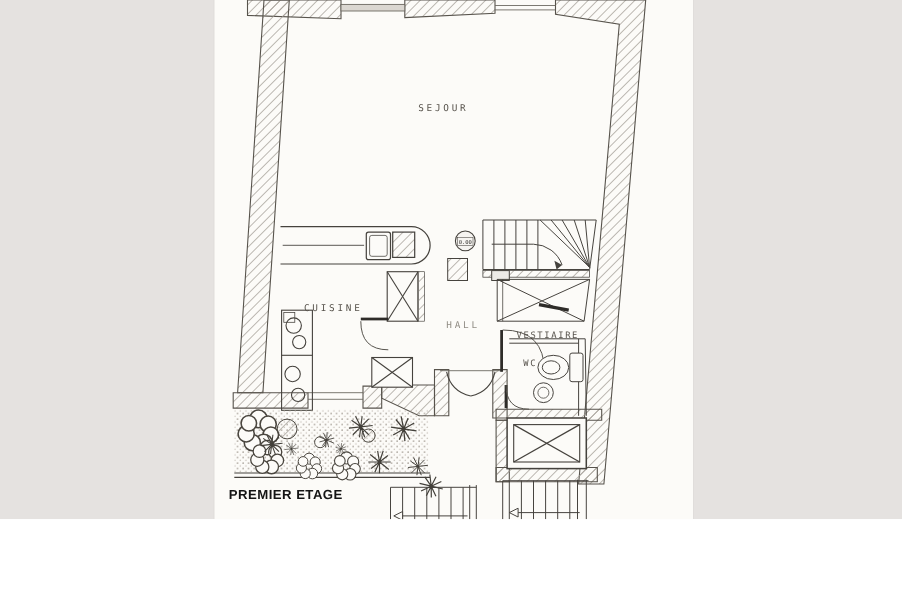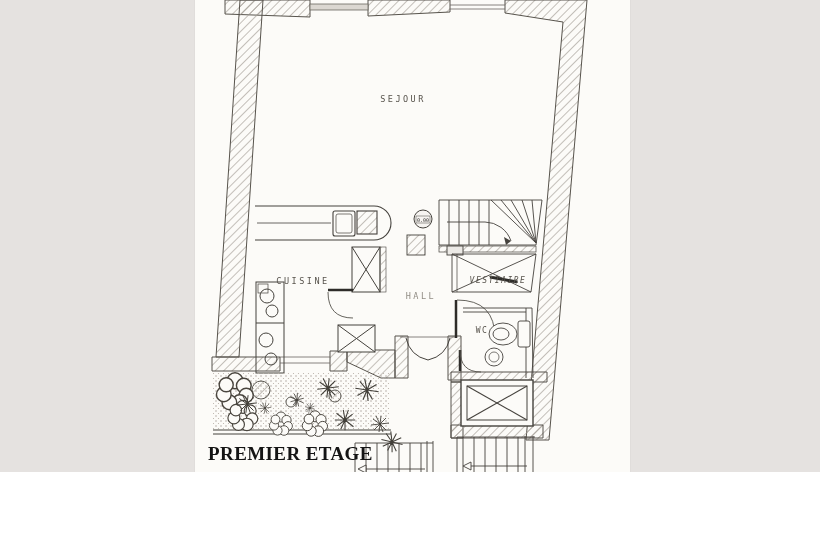--- a/index.html
+++ b/index.html
@@ -5,22 +5,22 @@
   html,body{margin:0;padding:0;background:#fff;}
   .stage{position:relative;width:820px;height:472px;background:#e5e2e0;overflow:hidden;
          font-family:"DejaVu Sans Mono", monospace;}
   .paper{position:absolute;left:195px;top:0;width:435px;height:503px;background:#fcfbf8;
          box-shadow:0 0 0 1px rgba(0,0,0,0.02);}
   .paper svg{position:absolute;left:0;top:0;}
   .room-label{position:absolute;width:120px;text-align:center;font-size:8.5px;
               letter-spacing:2.5px;color:#57534c;white-space:nowrap;}
   .room-label.small{font-size:8px;letter-spacing:1.5px;}
   .room-label.faint{color:#918d85;}
-  .floor-title{position:absolute;font-family:Liberation Serif, serif;font-weight:bold;
-               font-size:19px;letter-spacing:0.4px;color:#141414;white-space:nowrap;}
+  .floor-title{position:absolute;font-family:Liberation Sans, sans-serif;font-weight:bold;
+               font-size:12px;letter-spacing:0.4px;color:#141414;white-space:nowrap;}
   .band-line{position:absolute;left:0;top:512px;width:820px;height:2px;background:#b5b2b0;}
   .band-bottom{position:absolute;left:0;top:514px;width:820px;height:26px;background:#fbfbfa;}
 </style>
 </head>
 <body>
 
 <div class="stage">
 
   <div class="paper">
     <svg width="435" height="503" viewBox="0 0 435 503">
@@ -224,20 +224,20 @@
         <line x1="330" y1="436" x2="330" y2="491"></line>
           <line x1="338" y1="436" x2="338" y2="491"></line>
         <line x1="272" y1="466" x2="332" y2="466"></line>
         <polygon points="268,466 276,462 276,470" fill="#fcfbf8"></polygon>
       </g>
     </svg>
 
     <div class="room-label" style="left:148px;top:94px;">SEJOUR</div>
     <div class="room-label" style="left:48px;top:276px;">CUISINE</div>
     <div class="room-label faint" style="left:166px;top:275px;margin-top:16px;">HALL</div>
-    <div class="room-label small" style="left:243px;top:276px;font-style:italic;">VESTIAIRE</div>
+    <div class="room-label small" style="left:243px;top:300px;">VESTIAIRE</div>
     <div class="room-label small" style="left:227px;top:326px;">WC</div>
     <div class="floor-title" style="left:13px;top:443px;">PREMIER ETAGE</div>
   </div>
 
   <div class="band-line"></div>
   <div class="band-bottom"></div>
 </div>
 
 </body></html>

